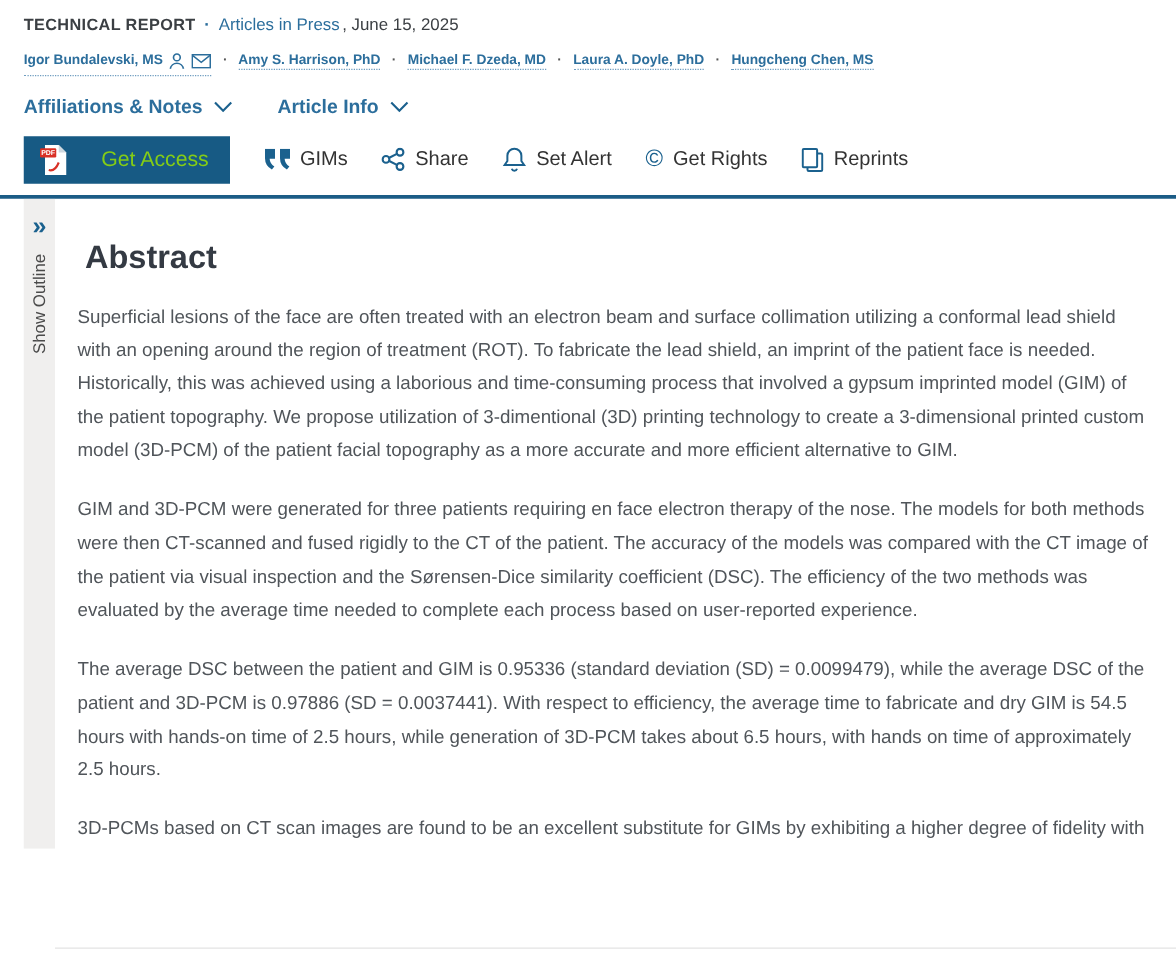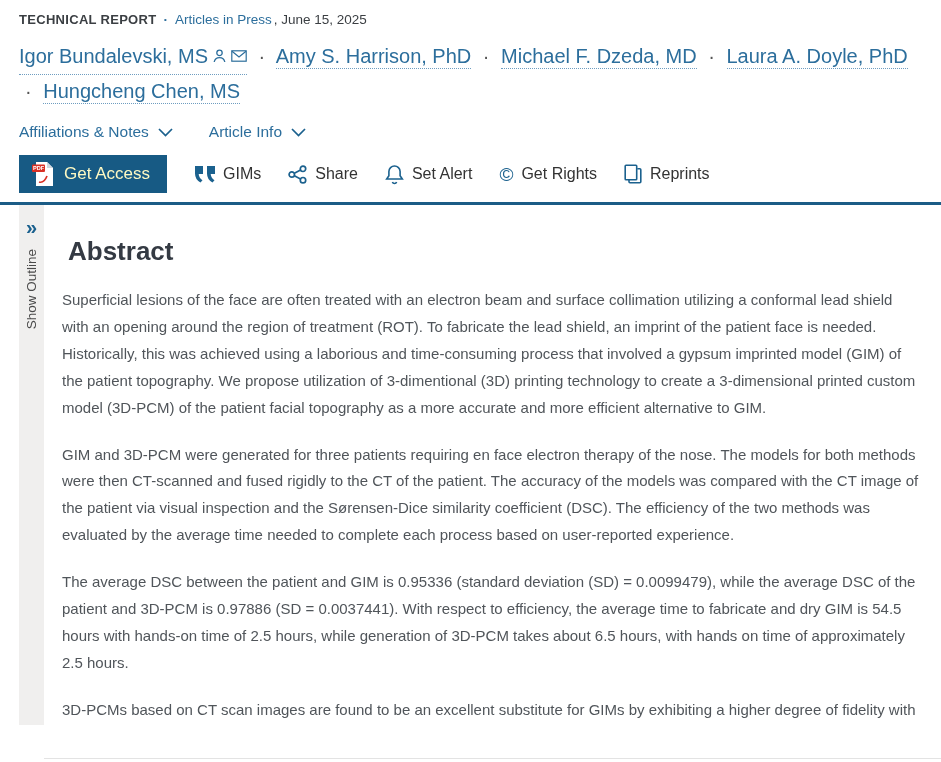--- a/index.html
+++ b/index.html
@@ -30,56 +30,56 @@
   h1.title {
     margin: 15px 0 0 0;
     font-size: 27px; line-height: 37px;
     font-weight: 400; color: #333333;
     letter-spacing: -0.2px;
     max-width: 930px;
   }
 
   .authors {
     margin-top: 13px;
-    font-size: 20px; line-height: 1.6;
+    font-size: 11px; line-height: 1.6; font-weight: bold;
   }
   .author {
     color: #2c6e9c; text-decoration: none; cursor: pointer;
     border-bottom: 1.5px dotted #6f9dc0; padding-bottom: 1px;
   }
   .first-author-wrap {
     display: inline-flex; align-items: center; gap: 5px;
     border-bottom: 1.5px dotted #6f9dc0; padding-bottom: 2px;
   }
   .first-author-wrap .author { border-bottom: none; padding-bottom: 0; }
   .author-sep { color: #555; margin: 0 6px; }
   .inline-icon { display: inline-flex; align-items: center; cursor: pointer; }
 
   .meta-row {
     margin-top: 16px;
     display: flex; gap: 36px;
     font-size: 15.5px;
   }
   .meta-link {
     color: #2c6e9c; text-decoration: none; cursor: pointer;
-    display: inline-flex; align-items: center; gap: 9px;
+    display: inline-flex; align-items: center; gap: 9px; font-weight: bold;
   }
 
   
   .toolbar {
     margin-top: 14px;
     display: flex; align-items: center; gap: 27px;
   }
   .get-access-btn {
-    background: #175a84; color: #fef9c3;
+    background: #175a84; color: #84cc16;
     border: none; cursor: pointer;
     font-family: "Liberation Sans", sans-serif;
     font-size: 17px;
     height: 38px; padding: 0 17px 0 13px;
-    display: inline-flex; align-items: center; gap: 10px;
+    display: inline-flex; align-items: center; gap: 27px;
   }
   .tool-btn {
     background: none; border: none; cursor: pointer;
     font-family: "Liberation Sans", sans-serif;
     font-size: 16px; color: #333333;
     display: inline-flex; align-items: center; gap: 8px;
     padding: 0;
   }
   .copyright-glyph {
     color: #1b618e; font-size: 19px; line-height: 1; font-weight: 400;

